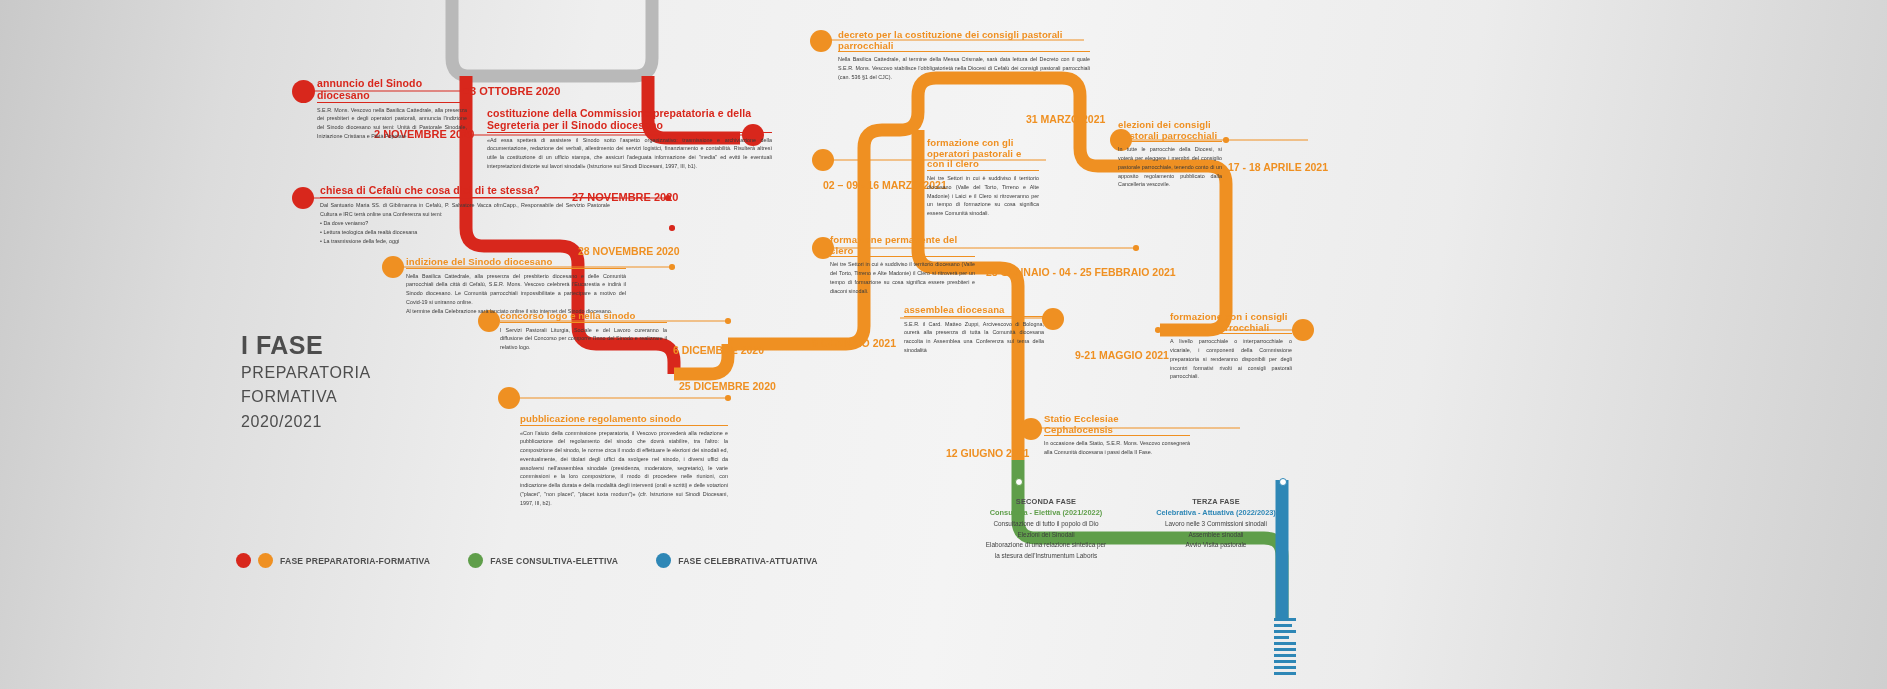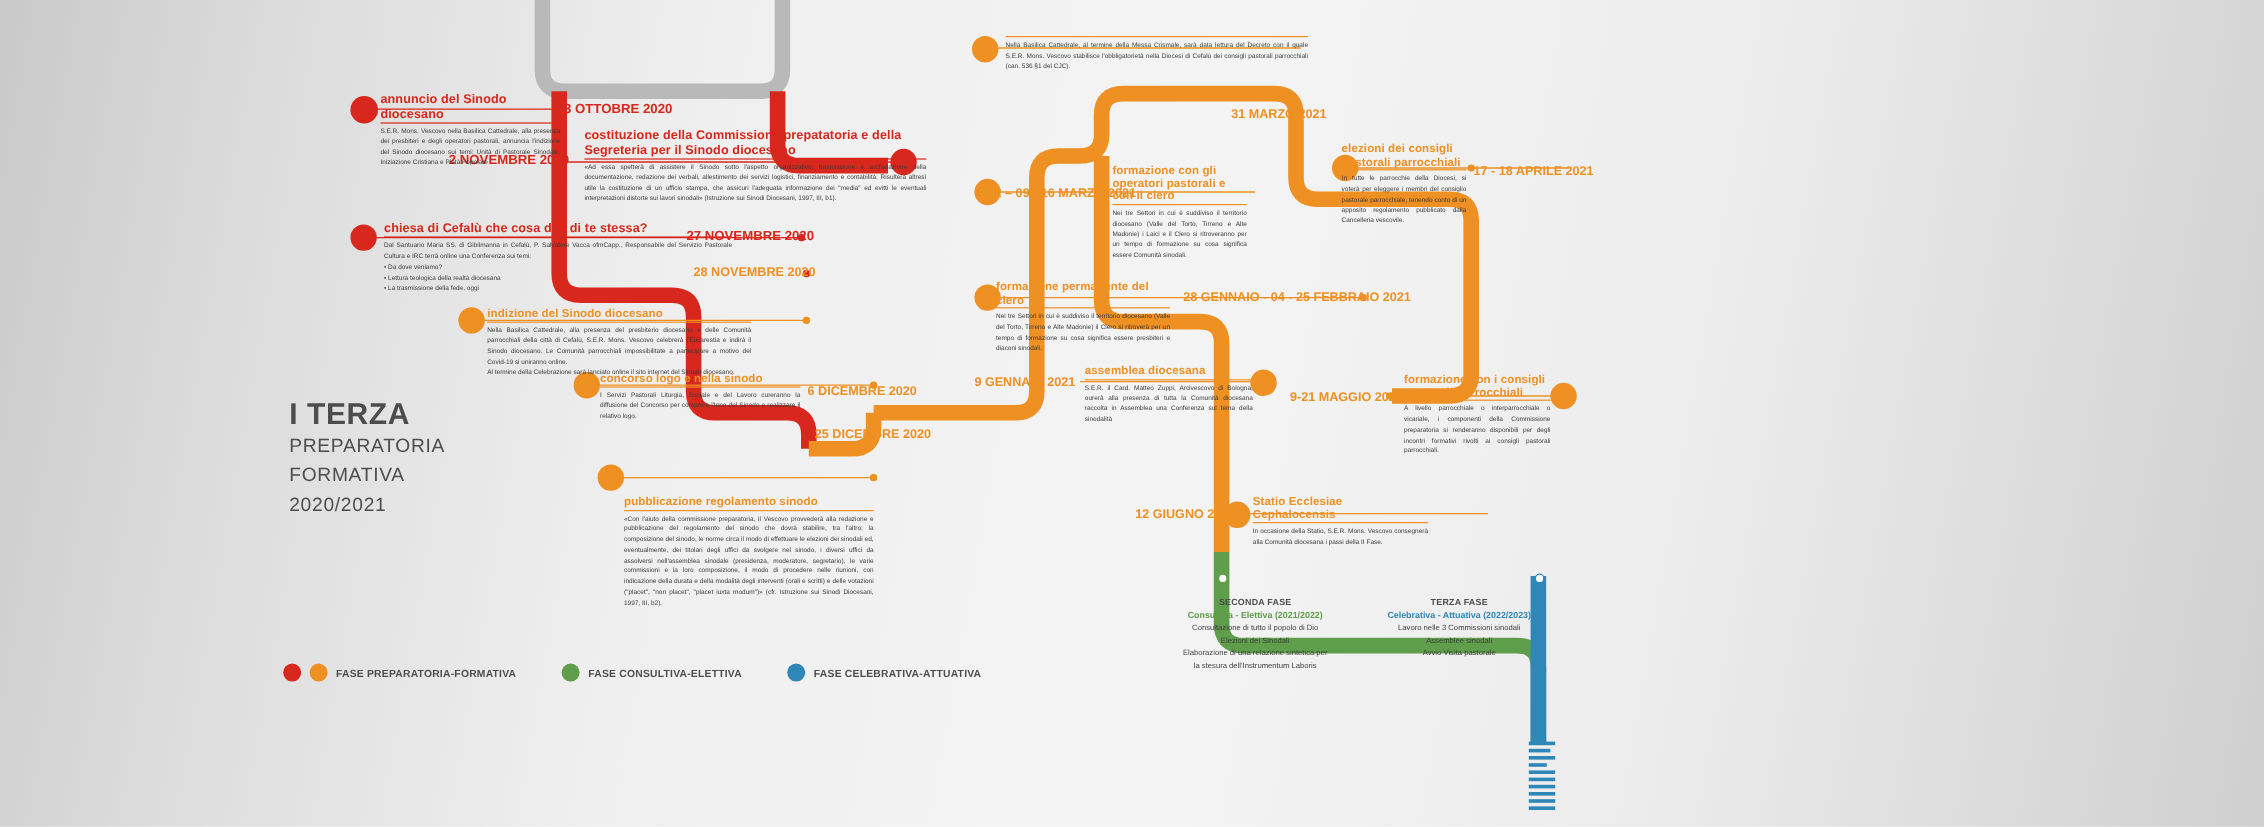--- a/index.html
+++ b/index.html
@@ -22,21 +22,21 @@
   .red .ul{background:#d8271c;}
   .org .ttl{color:#ef9022;font-size:9.6px;}
   .org .ul{background:#ef9022;}
 
   .dot{position:absolute;border-radius:50%;}
   .dot.red{background:#d8271c;}
   .dot.org{background:#ef9022;}
 
   .date{position:absolute;font-weight:bold;white-space:nowrap;}
   .date.red{color:#d8271c;font-size:11px;}
-  .date.org{color:#ef9022;font-size:10.5px;}
+  .date.org{color:#ef9022;font-size:10.5px;margin-top:24px;}
 
   .node{position:absolute;width:5.5px;height:5.5px;border-radius:50%;}
   .node.red{background:#d8271c;}
   .node.org{background:#ef9022;}
 
   
   #phase-title{position:absolute;left:241px;top:329px;color:#4d4d4d;}
   #phase-title .l1{font-size:25px;font-weight:bold;letter-spacing:.5px;line-height:1.28;}
   #phase-title .l2{font-size:16px;letter-spacing:.6px;line-height:1.52;font-weight:normal;}
 
@@ -179,20 +179,21 @@
     <div class="body" style="margin-top:3px;">I Servizi Pastorali Liturgia, Sociale e del Lavoro cureranno la diffusione del Concorso per comporre l'Inno del Sinodo e realizzare il relativo logo.</div>
   </div>
 
   <div class="ev org" style="left:520px;top:388px;width:208px;margin-top:26px;">
     <div class="ttl">pubblicazione regolamento sinodo</div>
     <div class="ul"></div>
     <div class="body" style="margin-top:3px;">«Con l'aiuto della commissione preparatoria, il Vescovo provvederà alla redazione e pubblicazione del regolamento del sinodo che dovrà stabilire, tra l'altro: la composizione del sinodo, le norme circa il modo di effettuare le elezioni dei sinodali ed, eventualmente, dei titolari degli uffici da svolgere nel sinodo, i diversi uffici da assolversi nell'assemblea sinodale (presidenza, moderatore, segretario), le varie commissioni e la loro composizione, il modo di procedere nelle riunioni, con indicazione della durata e della modalità degli interventi (orali e scritti) e delle votazioni ("placet", "non placet", "placet iuxta modum")» (cfr. Istruzione sui Sinodi Diocesani, 1997, III, b2).</div>
   </div>
 
   <div class="ev org" style="left:838px;top:30px;width:252px;">
+    <div class="ttl">decreto per la costituzione dei consigli pastorali parrocchiali</div>
     <div class="ul"></div>
     <div class="body" style="margin-top:3px;">Nella Basilica Cattedrale, al termine della Messa Crismale, sarà data lettura del Decreto con il quale S.E.R. Mons. Vescovo stabilisce l'obbligatorietà nella Diocesi di Cefalù dei consigli pastorali parrocchiali (can. 536 §1 del CJC).</div>
   </div>
 
   <div class="ev org" style="left:927px;top:138px;width:112px;">
     <div class="ttl">formazione con gli operatori pastorali e con il clero</div>
     <div class="ul"></div>
     <div class="body" style="margin-top:3px;">Nei tre Settori in cui è suddiviso il territorio diocesano (Valle del Torto, Tirreno e Alte Madonie) i Laici e il Clero si ritroveranno per un tempo di formazione su cosa significa essere Comunità sinodali.</div>
   </div>
 
@@ -220,21 +221,21 @@
     <div class="body" style="margin-top:3px;">A livello parrocchiale o interparrocchiale o vicariale, i componenti della Commissione preparatoria si renderanno disponibili per degli incontri formativi rivolti ai consigli pastorali parrocchiali.</div>
   </div>
 
   <div class="ev org" style="left:1044px;top:414px;width:146px;">
     <div class="ttl">Statio Ecclesiae Cephalocensis</div>
     <div class="ul"></div>
     <div class="body" style="margin-top:3px;">In occasione della Statio, S.E.R. Mons. Vescovo consegnerà alla Comunità diocesana i passi della II Fase.</div>
   </div>
 
   <div id="phase-title">
-    <div class="l1">I TERZA</div>
+    <div class="l1">I FASE</div>
     <div class="l2">PREPARATORIA</div>
     <div class="l2">FORMATIVA</div>
     <div class="l2">2020/2021</div>
   </div>
 
   <div id="legend">
     <div class="lg" style="margin-right:38px;">
       <span class="sw" style="background:#d8271c;"></span>
       <span class="sw" style="background:#ef9022;"></span>
       <span class="lbl">FASE PREPARATORIA-FORMATIVA</span>

